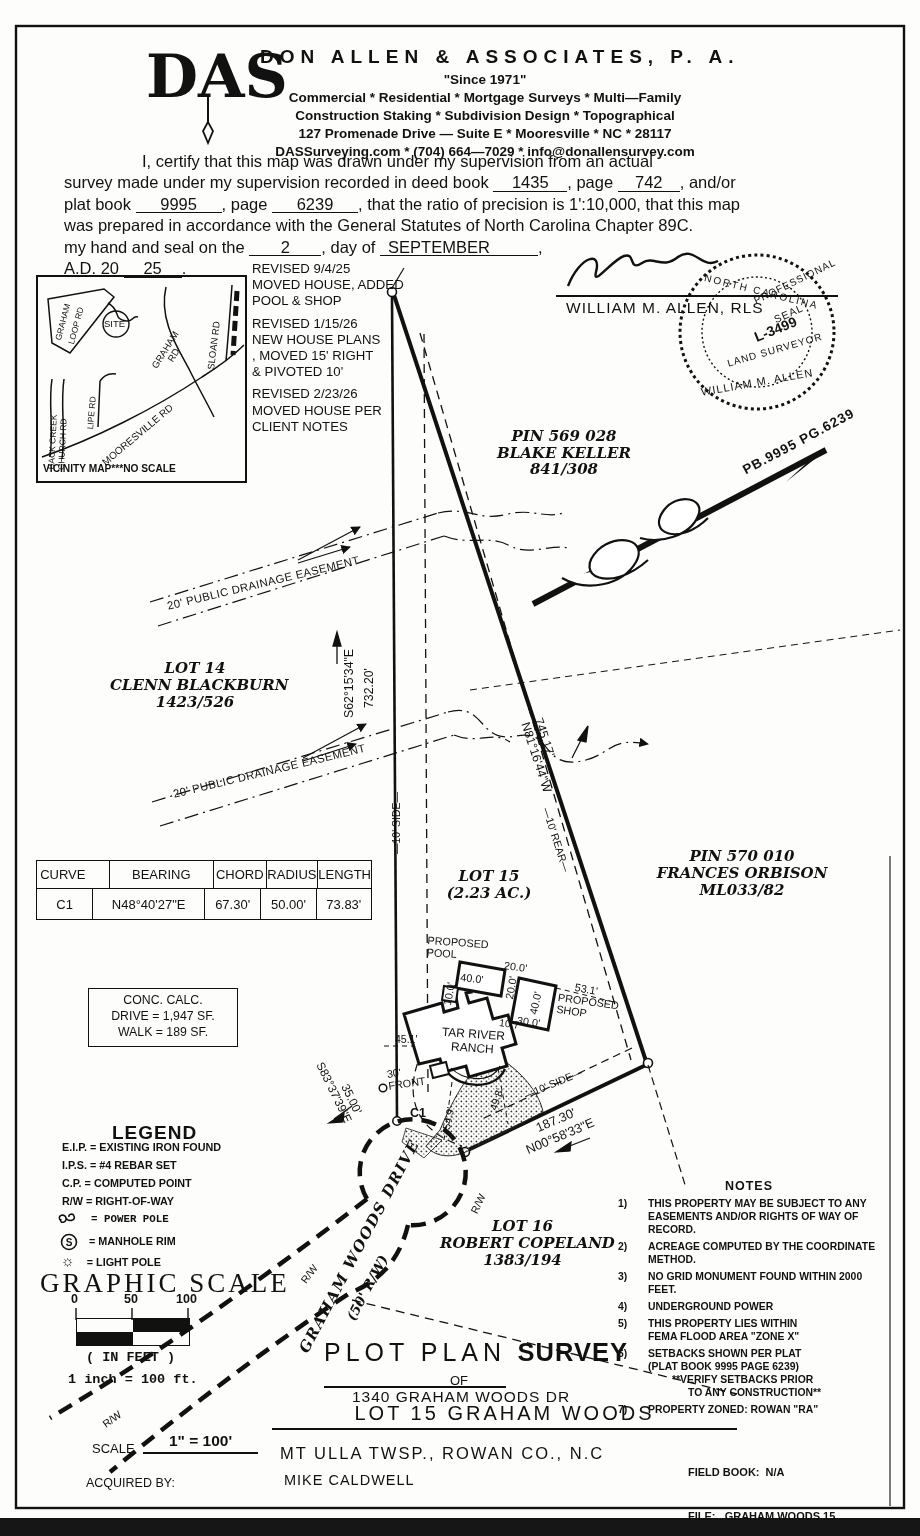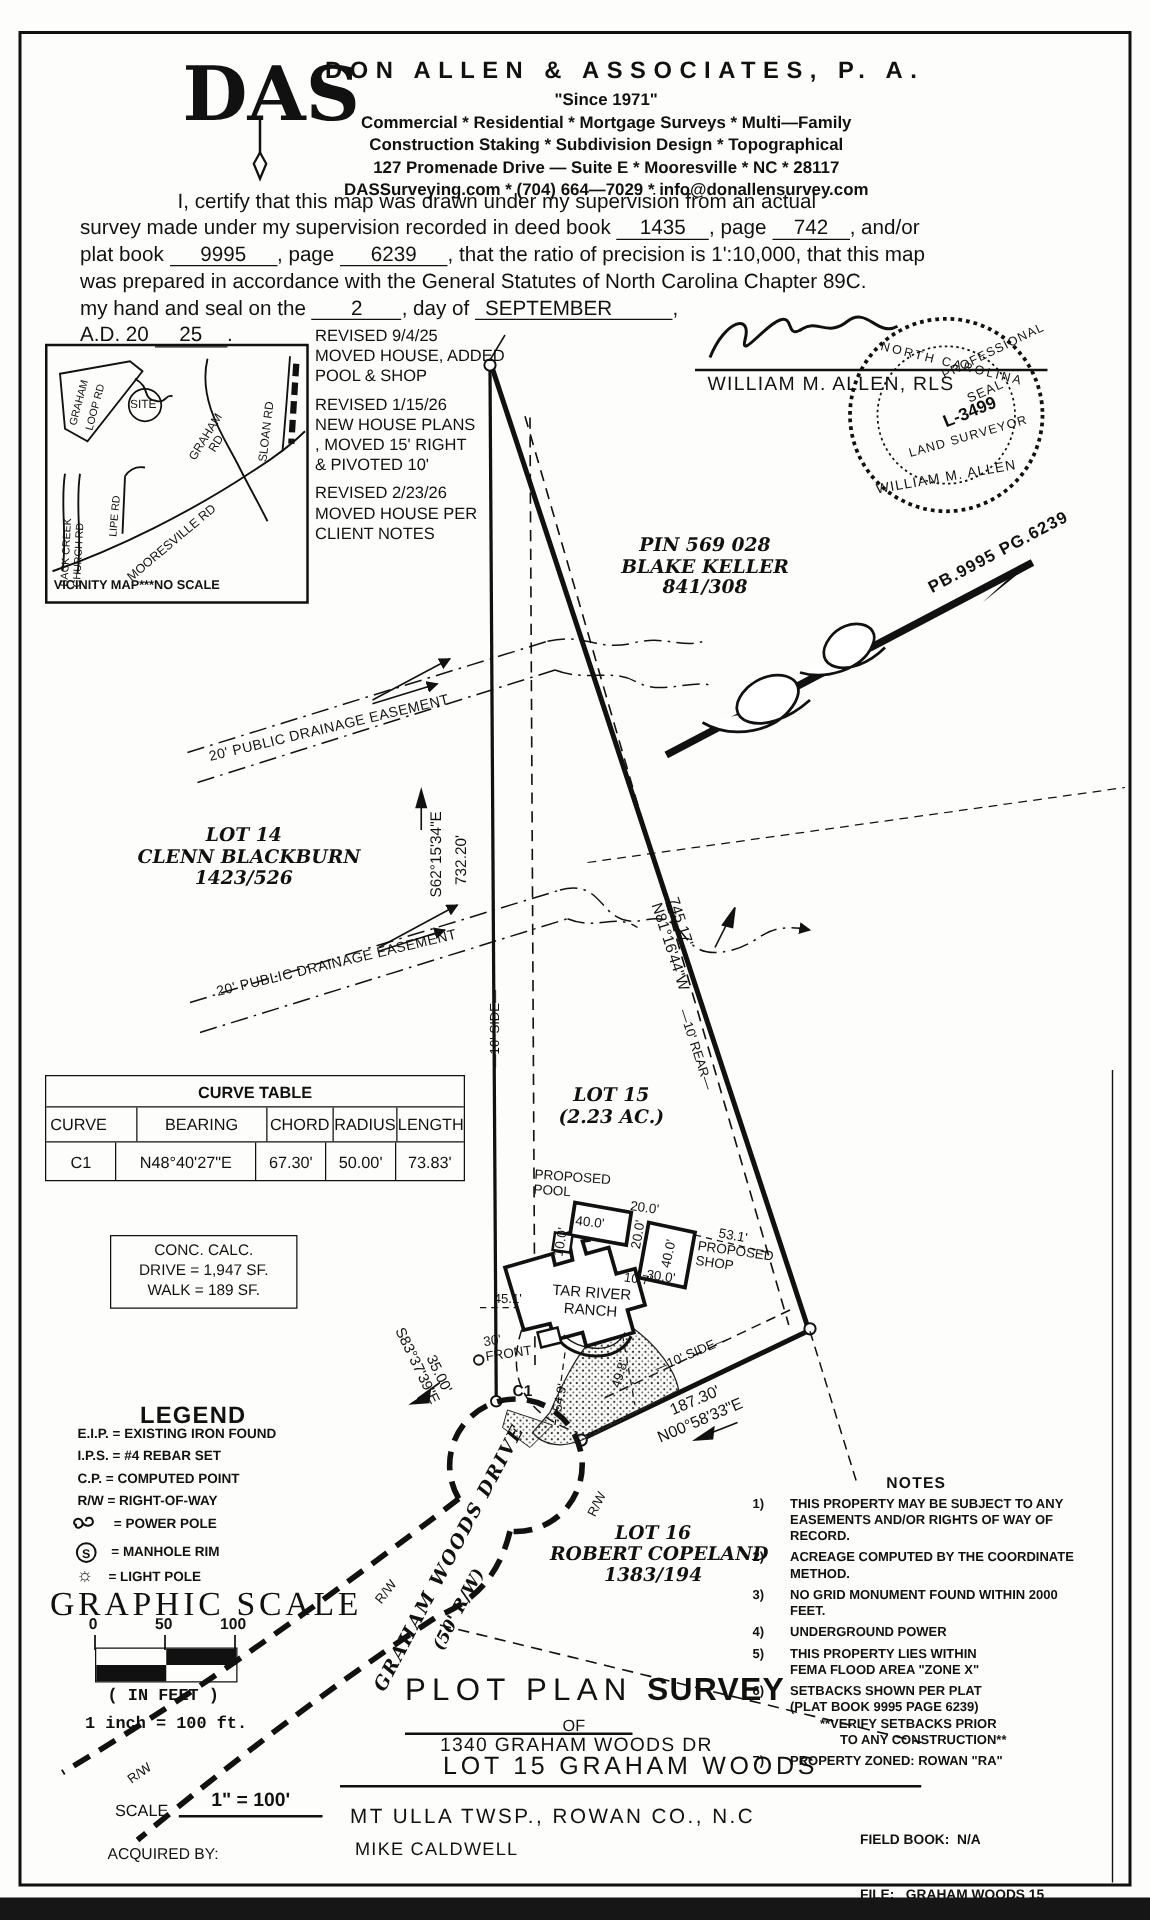--- a/index.html
+++ b/index.html
@@ -19,21 +19,21 @@
   #revisions{position:absolute;left:252px;top:261px;width:160px;font-size:13.2px;line-height:16.2px;}
   .revgap{height:6px;}
   #vicinity{position:absolute;left:36px;top:275px;width:207px;height:204px;border:2px solid #111;}
   #curvetable{position:absolute;left:36px;top:860px;width:334px;border:1.6px solid #111;font-size:13px;}
   #curvetable .row{display:flex;border-top:1.6px solid #111;}
   #curvetable .row:first-child{border-top:none;}
   #curvetable .cell{border-left:1.6px solid #111;display:flex;align-items:center;justify-content:center;}
   #curvetable .cell:first-child{border-left:none;}
   #concbox{position:absolute;left:88px;top:988px;width:148px;height:54px;border:1.6px solid #111;
            font-size:12.3px;line-height:16px;text-align:center;padding-top:3px;}
-  #notes{position:absolute;left:602px;top:1180px;width:262px;font-size:10.4px;font-weight:bold;line-height:13px;}
+  #notes{position:absolute;left:618px;top:1180px;width:262px;font-size:10.4px;font-weight:bold;line-height:13px;}
   .nrow{display:flex;margin-top:4px;}
   .nnum{width:30px;flex:none;}
   .ntxt{flex:1;}
   #legend-rows .lrow{position:absolute;font-size:10.8px;font-weight:bold;}
   #gbar{position:absolute;left:76px;top:1318px;width:112px;height:26px;border:1.8px solid #111;}
   #gbar .grow{display:flex;height:50%;}
   #gbar .gcell{width:50%;height:100%;}
   .blackc{background:#111;}
 </style>
 </head>
@@ -265,25 +265,27 @@
 <div class="lbl r" style="left:545px;top:716px;font-size:12.3px;line-height:14px;transform:rotate(72deg);">
   <div>745.17'</div>
   <div>N81°16'44"W</div>
 </div>
 <div class="lbl r" style="left:552px;top:806px;font-size:10.5px;transform:rotate(72deg);">—10' REAR—</div>
 <div class="lbl r" style="left:390px;top:854px;font-size:10.5px;transform:rotate(-90deg);">—10' SIDE—</div>
 <div class="lbl i c" style="left:434px;top:868px;width:110px;font-size:15px;line-height:17px;">
   <div>LOT 15</div>
   <div>(2.23 AC.)</div>
 </div>
+<div class="lbl i c" style="left:652px;top:848px;width:180px;font-size:15px;line-height:17px;">
+  <div>PIN 570 010</div>
+  <div>FRANCES ORBISON</div>
+  <div>ML033/82</div>
+</div>
 
 <div id="curvetable">
-  <div class="row" style="height:24px;">
-    <div class="cell b" style="width:100%;">CURVE TABLE</div>
-  </div>
   <div class="row" style="height:27px;">
     <div class="cell" style="width:56px;">CURVE</div>
     <div class="cell" style="width:112px;margin-left:20px;">BEARING</div>
     <div class="cell" style="width:56px;">CHORD</div>
     <div class="cell" style="width:55px;">RADIUS</div>
     <div class="cell" style="width:55px;">LENGTH</div>
   </div>
   <div class="row" style="height:30px;">
     <div class="cell" style="width:56px;">C1</div>
     <div class="cell" style="width:112px;">N48°40'27"E</div>
@@ -347,21 +349,21 @@
 <div class="lbl b" style="left:112px;top:1122px;font-size:19px;letter-spacing:1px;text-align:right;">LEGEND</div>
 <div id="legend-rows">
   <div class="lrow" style="left:62px;top:1141px;">E.I.P. = EXISTING IRON FOUND</div>
   <div class="lrow" style="left:62px;top:1159px;">I.P.S. = #4 REBAR SET</div>
   <div class="lrow" style="left:62px;top:1177px;">C.P. = COMPUTED POINT</div>
   <div class="lrow" style="left:62px;top:1195px;">R/W = RIGHT-OF-WAY</div>
   <div class="lrow" style="left:56px;top:1212px;">
     <svg width="28" height="14" viewBox="0 0 28 14" style="position:static;vertical-align:middle;">
       <path d="M4,8 C1,3 9,1 10,6 C11,11 3,12 5,7 M10,6 C12,10 20,9 18,4 C17,1 12,2 13,5" stroke="#111" stroke-width="1.6" fill="none"></path>
     </svg>
-    <span style="margin-left:4px;">= POWER POLE</span>
+    <span style="margin-left:4px;font-family:Liberation Mono, monospace;">= POWER POLE</span>
   </div>
   <div class="lrow" style="left:60px;top:1233px;">
     <svg width="18" height="18" viewBox="0 0 18 18" style="position:static;vertical-align:middle;">
       <circle cx="9" cy="9" r="7.5" stroke="#111" stroke-width="1.6" fill="none"></circle>
       <text x="9" y="13" text-anchor="middle" font-size="10" font-weight="bold" font-family="Liberation Sans,sans-serif" fill="#111">S</text>
     </svg>
     <span style="margin-left:8px;">= MANHOLE RIM</span>
   </div>
   <div class="lrow" style="left:61px;top:1255px;">
     <span style="font-size:15px;line-height:12px;">☼</span>

